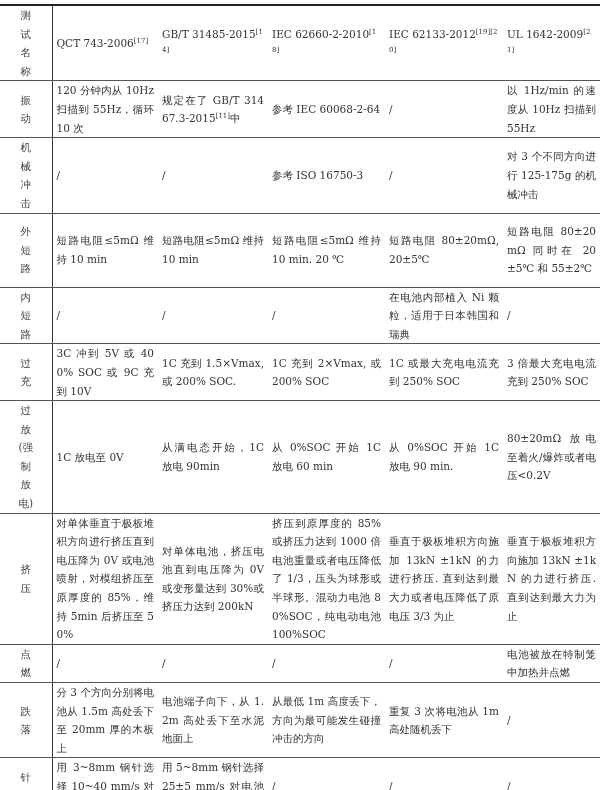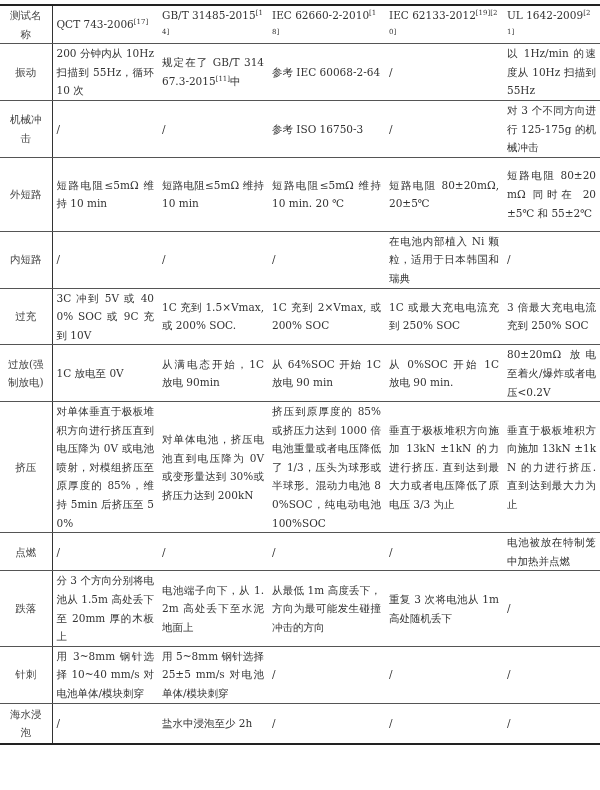--- a/index.html
+++ b/index.html
@@ -1,21 +1,21 @@
 <!DOCTYPE html>
 <html><head>
 <meta charset="utf-8">
 <style>
   html, body { margin: 0; padding: 0; background: #ffffff; }
   body { width: 600px; height: 790px; overflow: hidden; font-family: "DejaVu Serif", "Liberation Serif", serif; color: #333; }
   table { border-collapse: collapse; width: 600px; table-layout: fixed; margin-top: 4px; font-size: 10.5px; line-height: 18.6px; }
   table { border-top: 2px solid #222; border-bottom: 2px solid #222; }
   td, th { vertical-align: middle; padding: 0 4px; font-weight: normal; text-align: justify; border-bottom: 1px solid #555; word-break: break-all; }
   th { text-align: left; }
-  .lab { text-align: center; border-right: 1px solid #333; padding: 0 6px; color: #444; }
+  .lab { text-align: center; border-right: 1px solid #333; padding: 0 18px; color: #444; }
   th.lab { text-align: center; }
   sup { font-size: 7px; line-height: 0; }
   col.c0 { width: 52px; }
   col.c1 { width: 106px; }
   col.c2 { width: 110px; }
   col.c3 { width: 117px; }
   col.c4 { width: 118px; }
   col.c5 { width: 97px; }
   tr.h-head { height: 33px; }
   tr.r1 { height: 38px; }
@@ -50,21 +50,21 @@
       <th><span>QCT 743-2006</span><sup>[17]</sup></th>
       <th><span>GB/T 31485-2015</span><sup>[14]</sup></th>
       <th><span>IEC 62660-2-2010</span><sup>[18]</sup></th>
       <th><span>IEC 62133-2012</span><sup>[19][20]</sup></th>
       <th><span>UL 1642-2009</span><sup>[21]</sup></th>
     </tr>
   </thead>
   <tbody>
     <tr class="r3">
       <td class="lab">振动</td>
-      <td>200 分钟内从 10Hz 扫描到 55Hz，循环 10 次</td>
+      <td>120 分钟内从 10Hz 扫描到 55Hz，循环 10 次</td>
       <td><span>规定在了 GB/T 31467.3-2015</span><sup>[11]</sup><span>中</span></td>
       <td>参考 IEC 60068-2-64</td>
       <td>/</td>
       <td>以 1Hz/min 的速度从 10Hz 扫描到 55Hz</td>
     </tr>
     <tr class="r4">
       <td class="lab">机械冲击</td>
       <td>/</td>
       <td>/</td>
       <td>参考 ISO 16750-3</td>
@@ -92,21 +92,21 @@
       <td>3C 冲到 5V 或 400% SOC 或 9C 充到 10V</td>
       <td>1C 充到 1.5×Vmax, 或 200% SOC.</td>
       <td>1C 充到 2×Vmax, 或 200% SOC</td>
       <td>1C 或最大充电电流充到 250% SOC</td>
       <td>3 倍最大充电电流充到 250% SOC</td>
     </tr>
     <tr class="r8">
       <td class="lab">过放(强制放电)</td>
       <td>1C 放电至 0V</td>
       <td>从满电态开始，1C 放电 90min</td>
-      <td>从 64%SOC 开始 1C 放电 90 min</td>
+      <td>从 0%SOC 开始 1C 放电 60 min</td>
       <td>从 0%SOC 开始 1C 放电 90 min.</td>
       <td>80±20mΩ 放电至着火/爆炸或者电压&lt;0.2V</td>
     </tr>
     <tr class="r9">
       <td class="lab">挤压</td>
       <td>对单体垂直于极板堆积方向进行挤压直到电压降为 0V 或电池喷射，对模组挤压至原厚度的 85%，维持 5min 后挤压至 50%</td>
       <td>对单体电池，挤压电池直到电压降为 0V 或变形量达到 30%或挤压力达到 200kN</td>
       <td>挤压到原厚度的 85% 或挤压力达到 1000 倍电池重量或者电压降低了 1/3，压头为球形或半球形。混动力电池 80%SOC，纯电动电池 100%SOC</td>
       <td>垂直于极板堆积方向施加 13kN ±1kN 的力进行挤压. 直到达到最大力或者电压降低了原电压 3/3 为止</td>
       <td>垂直于极板堆积方向施加 13kN ±1kN 的力进行挤压. 直到达到最大力为止</td>

